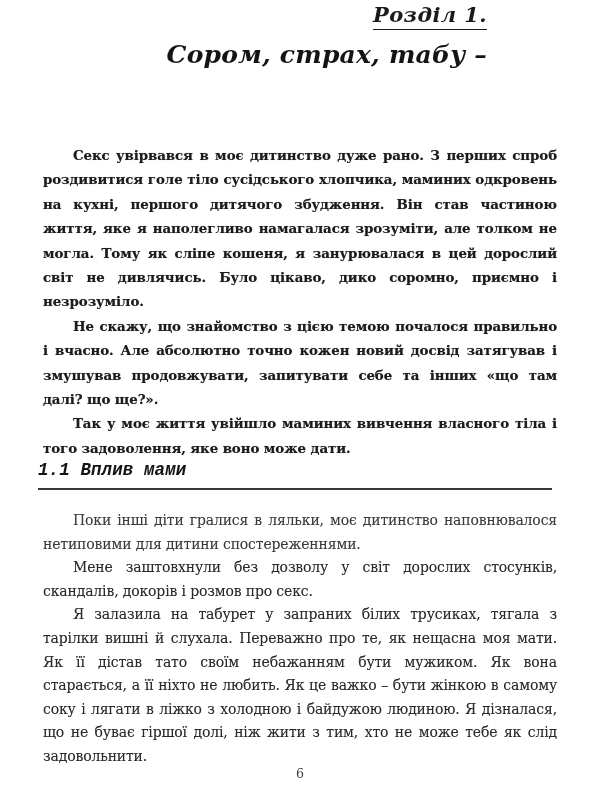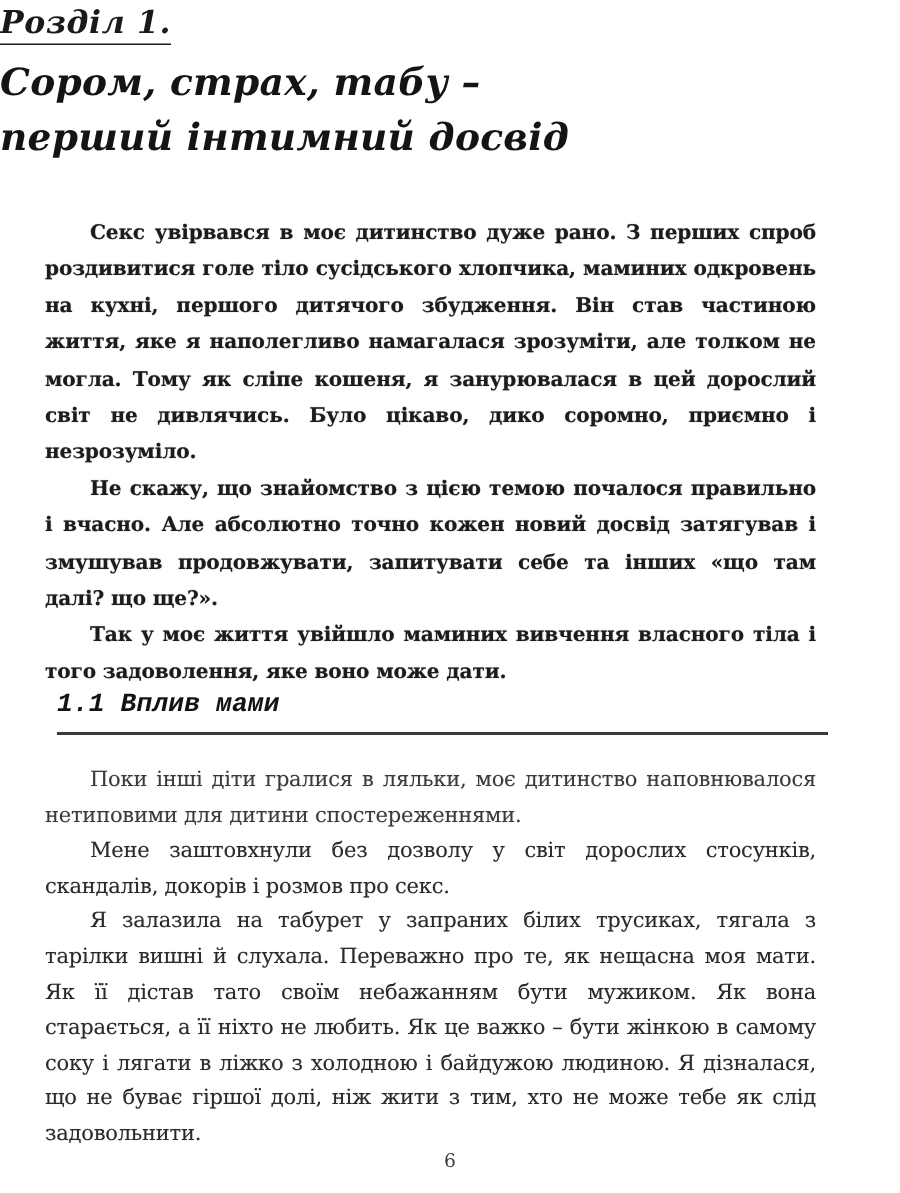--- a/index.html
+++ b/index.html
@@ -24,21 +24,21 @@
     height: 795px;
     box-sizing: border-box;
   }
 
   
   .chapter-head {
     position: absolute;
     left: 0;
     top: 2px;
     width: 487px;
-    text-align: left;
+    text-align: right;
   }
   .chapter-label {
     font-family: "DejaVu Serif", "Liberation Serif", serif;
     font-style: italic;
     font-weight: 700;
     font-size: 21px;
     letter-spacing: 0.4px;
     line-height: 26px;
     color: #1a1a1a;
     display: inline-block;
@@ -56,21 +56,21 @@
     letter-spacing: 0.2px;
   }
   .chapter-title .tline {
     display: block;
     white-space: nowrap;
   }
 
   
   .body-block {
     position: absolute;
-    left: 30px;
+    left: 43px;
     width: 514px;
   }
   .body-block.first { top: 143px; }
   .body-block.second { top: 509px; }
 
   p.para {
     margin: 0;
     text-align: justify;
     text-indent: 30px;
     text-justify: inter-word;
@@ -141,21 +141,20 @@
 </style>
 </head>
 <body>
 
 <div class="page">
 
   <div class="chapter-head">
     <div class="chapter-label">Розділ 1.</div>
     <div class="chapter-title">
       <span class="tline">Сором, страх, табу –</span>
-      <span class="tline">перший інтимний досвід</span>
     </div>
   </div>
 
   <div class="body-block first ink-heavy">
     <p class="para">Секс увірвався в моє дитинство дуже рано. З перших спроб роздивитися голе тіло сусідського хлопчика, маминих одкровень на кухні, першого дитячого збудження. Він став частиною життя, яке я наполегливо намагалася зрозуміти, але толком не могла. Тому як сліпе кошеня, я занурювалася в цей дорослий світ не дивлячись. Було цікаво, дико соромно, приємно і незрозуміло.</p>
     <p class="para">Не скажу, що знайомство з цією темою почалося правильно і вчасно. Але абсолютно точно кожен новий досвід затягував і змушував продовжувати, запитувати себе та інших «що там далі? що ще?».</p>
     <p class="para">Так у моє життя увійшло маминих вивчення власного тіла і того задоволення, яке воно може дати.</p>
   </div>
 
   <div class="section-head">

